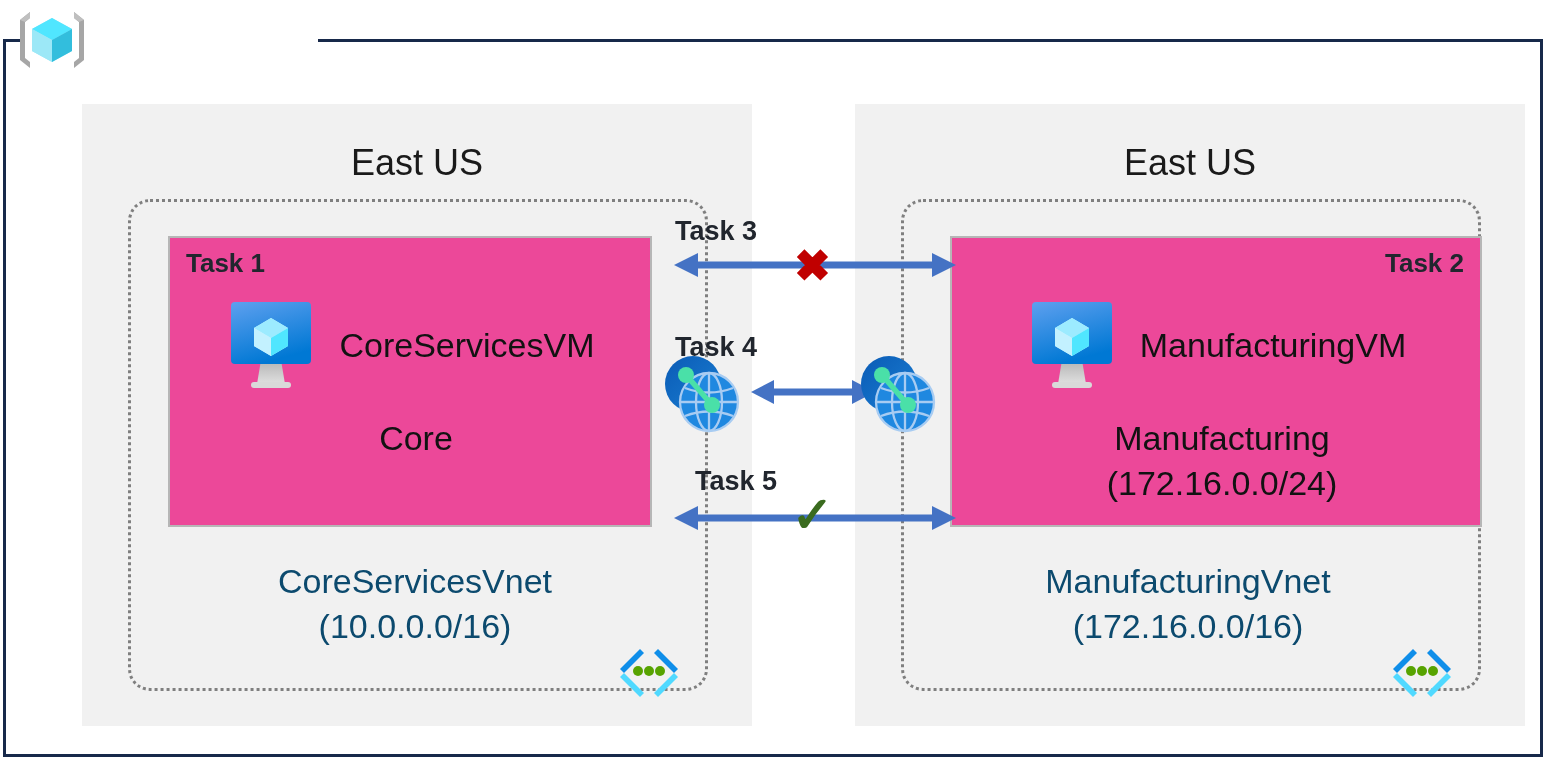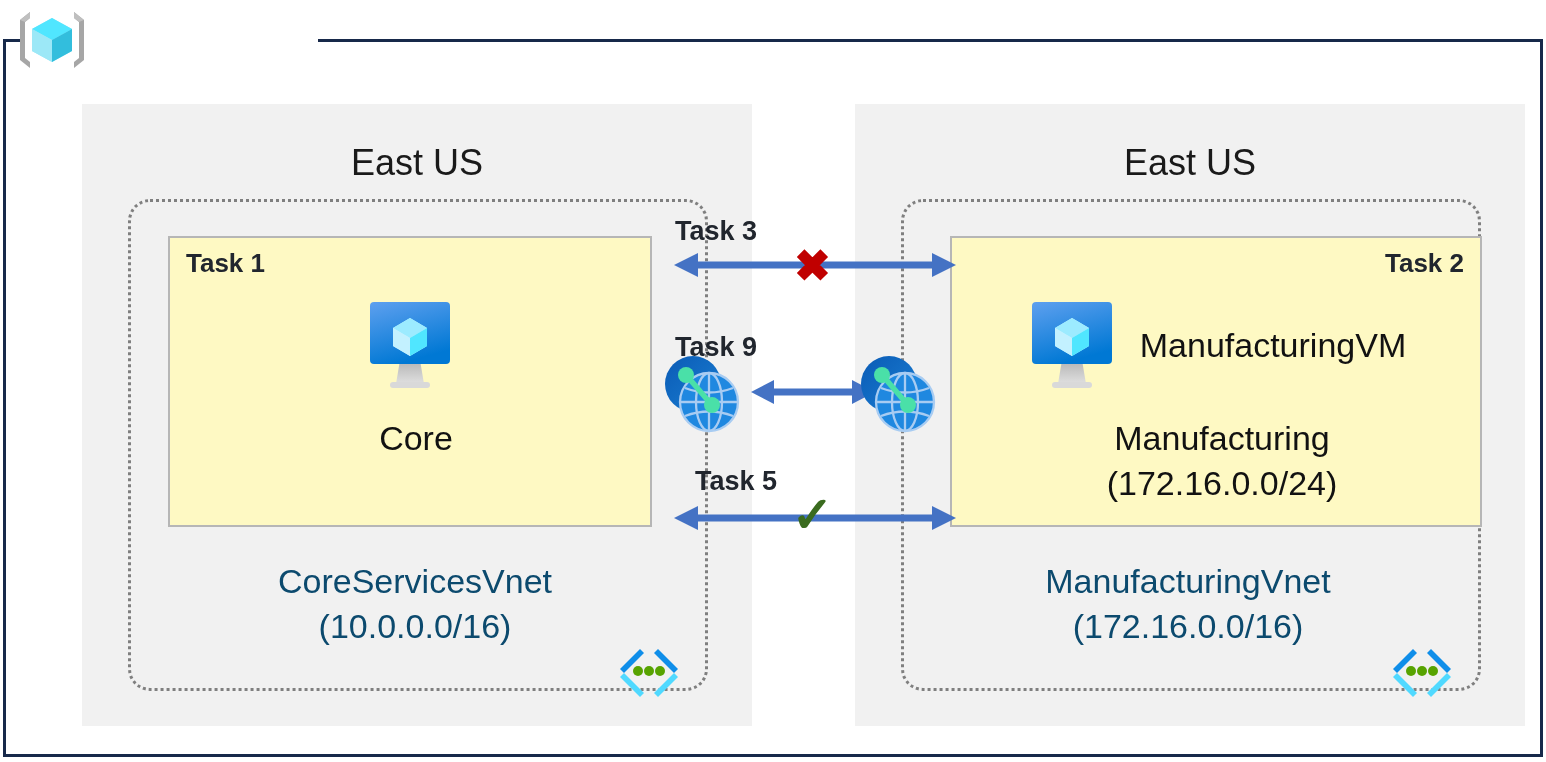--- a/index.html
+++ b/index.html
@@ -118,21 +118,21 @@
     width: 70px; height: 52px;
   }
   .vnet-icon.left  { left: 614px; top: 645px; }
   .vnet-icon.right { left: 1387px; top: 645px; }
 
   
   .subnet {
     position: absolute;
     top: 236px;
     height: 291px;
-    background: #fef9c3;
+    background: #ec4899;
     border: 2px solid #b6b6b6;
     box-sizing: border-box;
   }
   .subnet.left  { left: 168px; width: 484px; }
   .subnet.right { left: 950px; width: 532px; }
 
   .task-tag {
     position: absolute;
     top: 10px;
     font-size: 26px;
@@ -254,20 +254,21 @@
           <rect x="26" y="84" width="40" height="6" rx="3" fill="#d9d9d9"></rect>
 
           <rect x="6" y="4" width="80" height="62" rx="4" fill="url(#vmg1)"></rect>
 
           <path d="M46 20 L63 30 L63 48 L46 58 L29 48 L29 30 Z" fill="#c3f1ff"></path>
           <path d="M46 20 L63 30 L46 40 L29 30 Z" fill="#9cebff"></path>
           <path d="M46 40 L63 30 L63 48 L46 58 Z" fill="#50e6ff"></path>
           <path d="M46 40 L29 30 L29 48 L46 58 Z" fill="#c3f1ff"></path>
         </svg>
       </div>
+      <div class="vm-label">CoreServicesVM</div>
     </div>
     <div class="subnet-name">
       <span>Core</span><br>
     </div>
   </div>
 
   <div class="vnet-name left" style="left:128px; width:574px;">
     <span>CoreServicesVnet</span><br>
     <span>(10.0.0.0/16)</span>
   </div>
@@ -340,21 +341,21 @@
   <div class="connector-label" style="top:216px; left:675px; width:275px;">Task 3</div>
   <div class="connector" style="left:670px; top:245px; width:290px;">
     <svg viewBox="0 0 290 40" width="290" height="40">
       <line x1="24" y1="20" x2="266" y2="20" stroke="#4472c4" stroke-width="7"></line>
       <polygon points="4,20 28,8 28,32" fill="#4472c4"></polygon>
       <polygon points="286,20 262,8 262,32" fill="#4472c4"></polygon>
     </svg>
   </div>
   <div class="status-glyph" style="left:675px; top:244px; width:275px; font-size:44px; color:#c00000; line-height:1;">✖</div>
 
-  <div class="connector-label" style="top:332px; left:675px; width:275px;">Task 9</div>
+  <div class="connector-label" style="top:332px; left:675px; width:275px;">Task 4</div>
 
   <div class="peer-icon left">
     <svg viewBox="0 0 84 84" width="84" height="84">
       <defs>
         <linearGradient id="pg1" x1="0" y1="0" x2="1" y2="1">
           <stop offset="0" stop-color="#0a5bb5"></stop>
           <stop offset="1" stop-color="#1b7fd4"></stop>
         </linearGradient>
       </defs>
       <circle cx="32" cy="32" r="28" fill="url(#pg1)"></circle>

